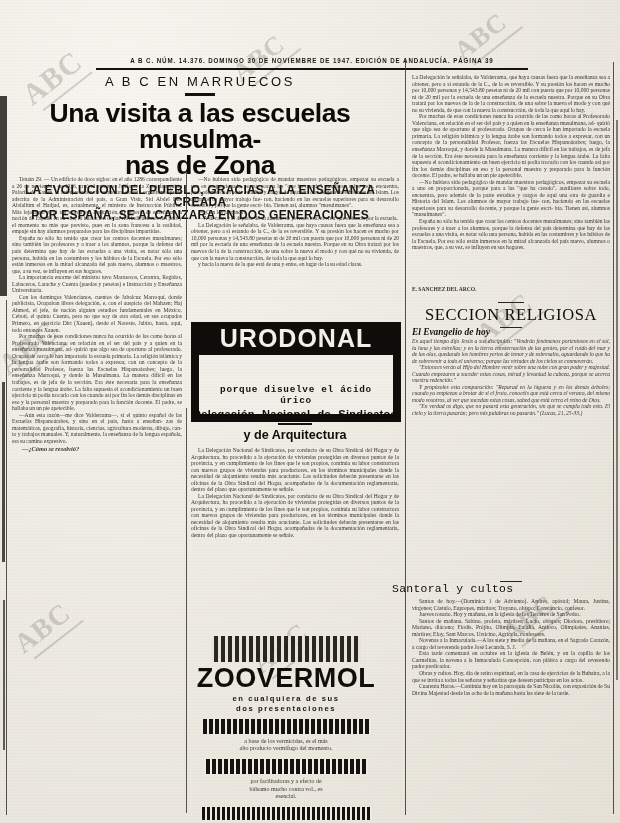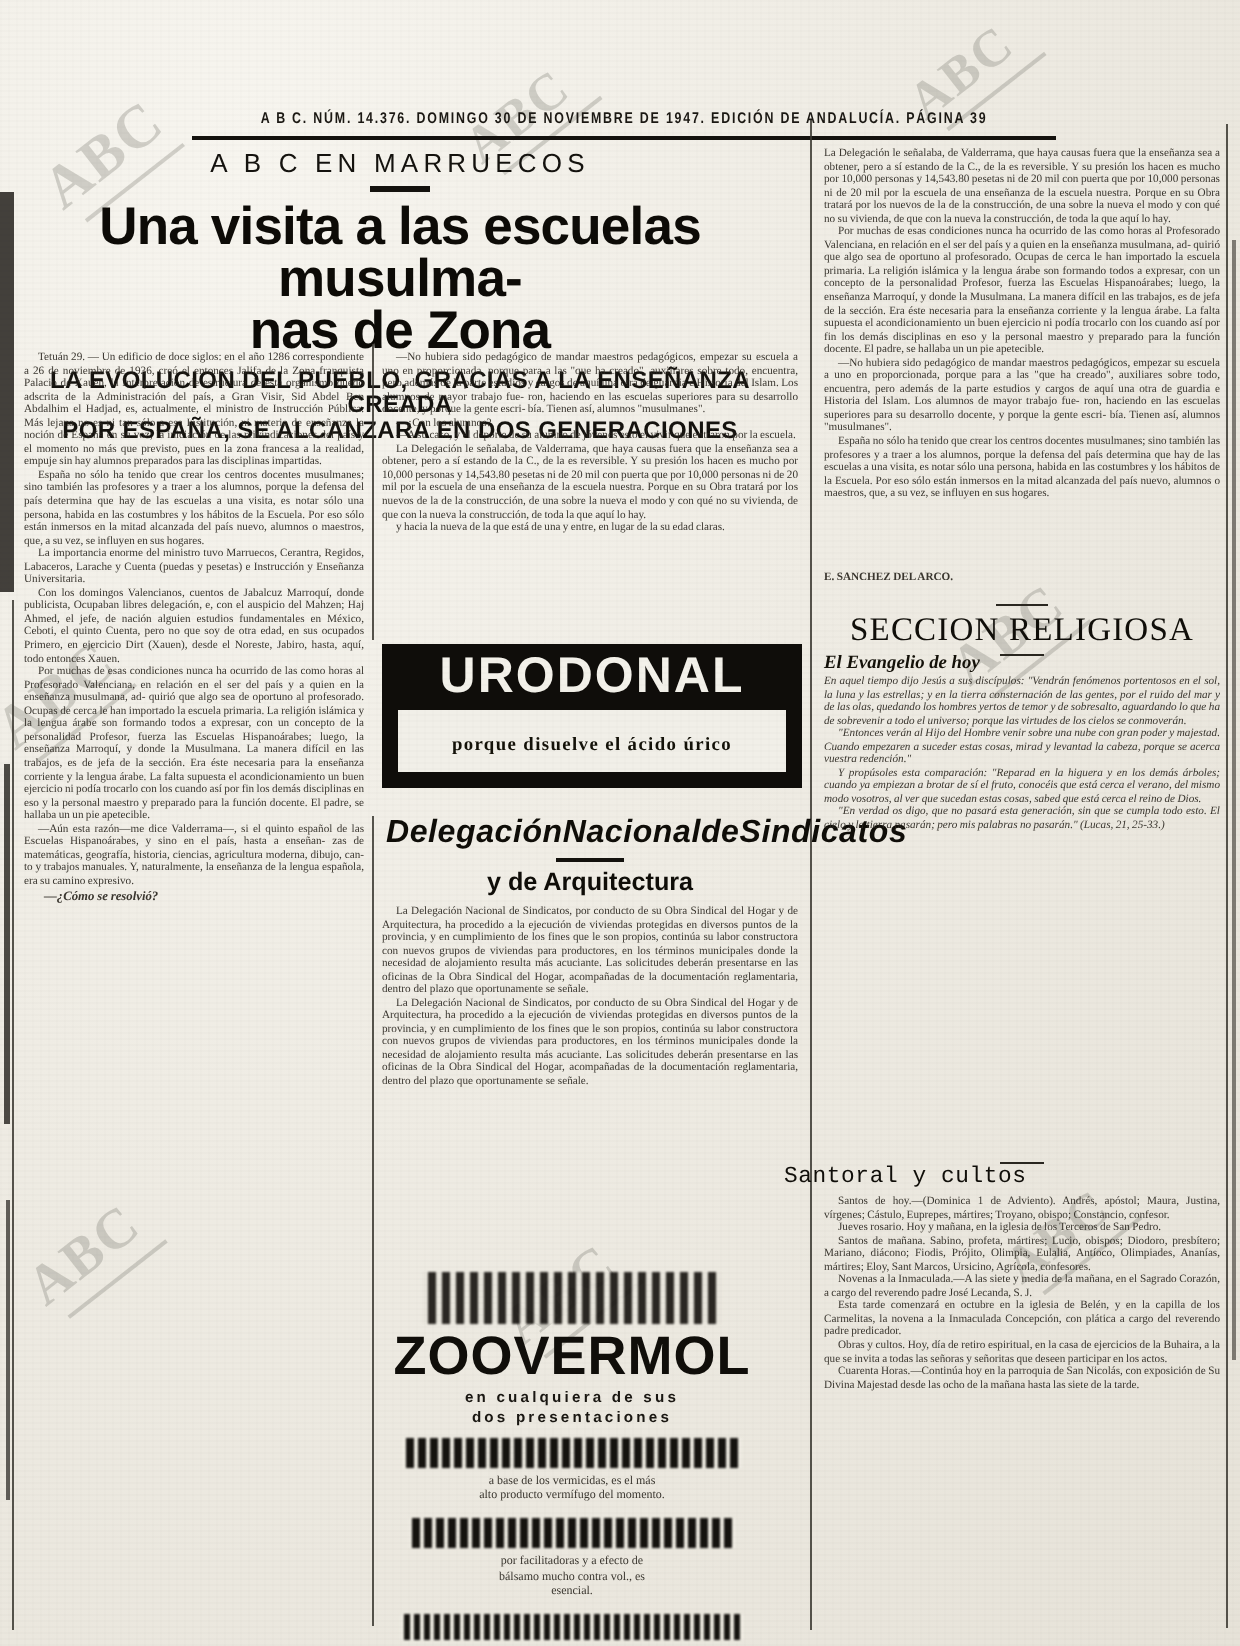--- a/index.html
+++ b/index.html
@@ -104,28 +104,28 @@
     font-weight:700;font-size:25px;letter-spacing:1px;
     color:#f3f1ea;text-align:center;line-height:26px;
     padding:2px 0 1px;
     filter:blur(.35px);
   }
   #uro-box{
     background:#f1efe8;margin:3px 7px 7px;padding:7px 4px 8px;
     text-align:center;
   }
   #uro-box .l1{font-family:"Liberation Sans",sans-serif;font-size:9.4px;letter-spacing:1.1px;color:#141209;}
-  #uro-box .l2{font-family:Liberation Serif, serif;font-size:9.4px;letter-spacing:.7px;color:#141209;margin-top:6px;font-weight:700;}
+  #uro-box .l2{font-family:Liberation Mono, monospace;font-size:9.4px;letter-spacing:.7px;color:#141209;margin-top:22px;font-weight:700;}
 
   
   #ad-sindicatos{position:absolute;left:191px;top:408px;width:208px;text-align:center;}
   #sind-t1{
-    font-family:"Liberation Sans",sans-serif;font-weight:700;font-size:16px;
+    font-family:"Liberation Sans",sans-serif;font-weight:700;font-size:11px;
     letter-spacing:.3px;color:#0f0d08;filter:blur(.3px);
-    display:flex;justify-content:space-between;padding:0 2px;font-style:italic;
+    display:flex;justify-content:space-between;padding:0 2px;
   }
   #sind-rule{width:34px;height:2px;background:#14120e;margin:3px auto 3px;}
   #sind-t2{font-family:"Liberation Sans",sans-serif;font-weight:700;font-size:12.6px;color:#0f0d08;line-height:14px;}
   #sind-body{
     margin-top:5px;font-size:5.6px;line-height:6.5px;text-align:justify;color:#2b2720;
   }
   #sind-body p{margin:0;text-indent:7px;}
 
   
   #ad-zoo{position:absolute;left:191px;top:636px;width:190px;text-align:center;}

